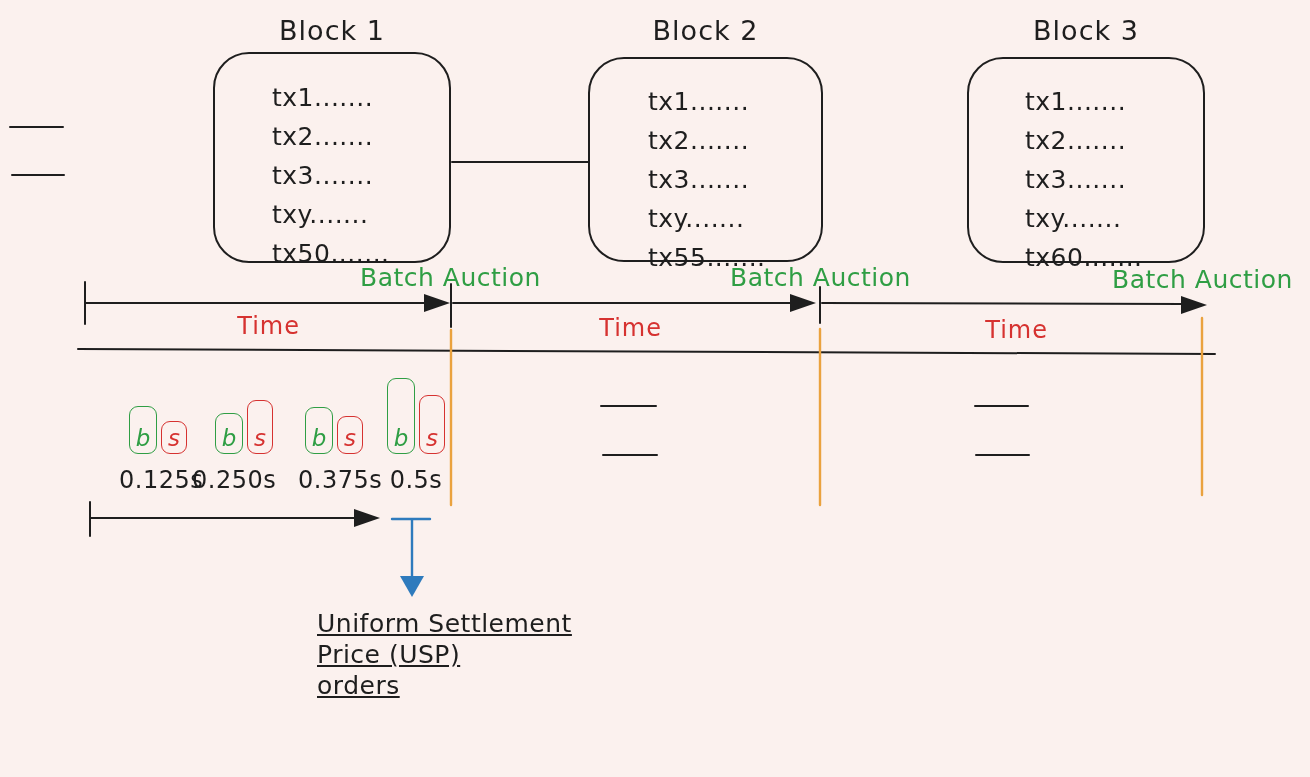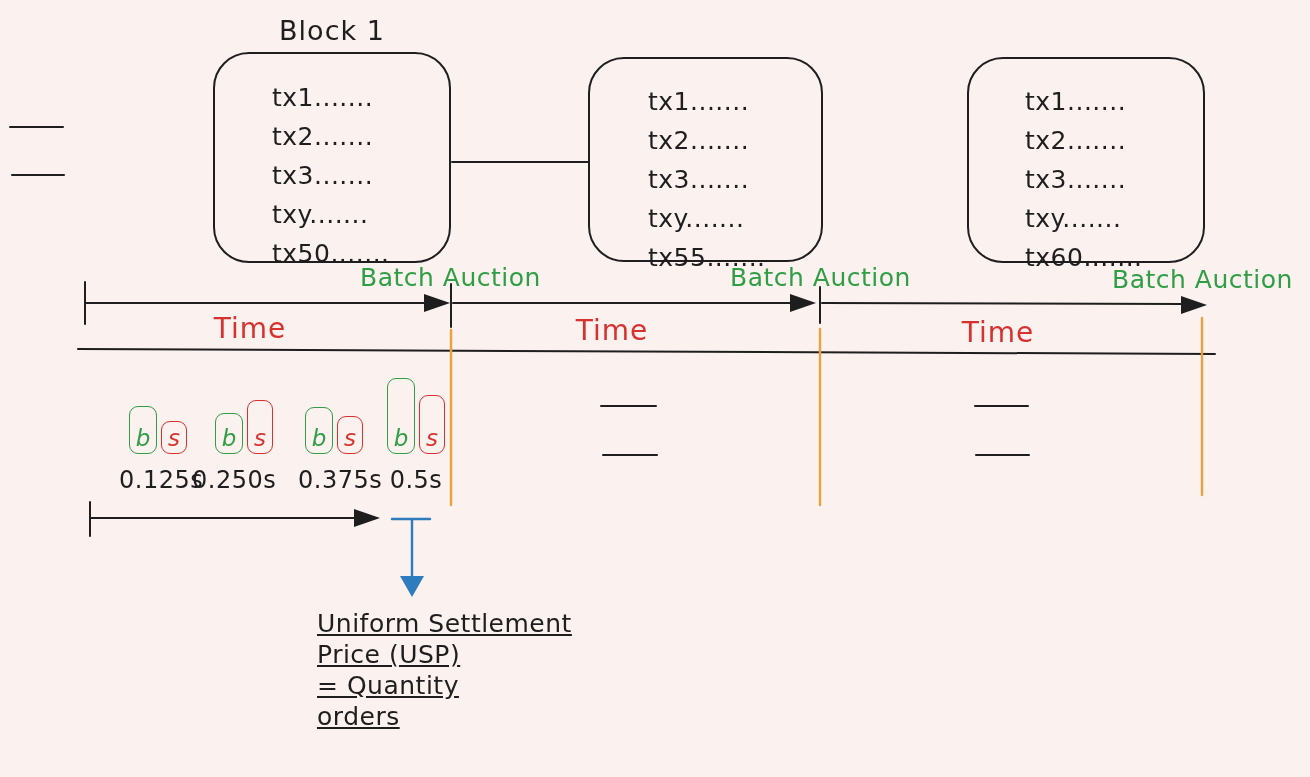--- a/index.html
+++ b/index.html
@@ -53,23 +53,23 @@
   .batch-label {
     position: absolute;
     width: 196px;
     color: var(--c-green);
     font-size: 25px;
     letter-spacing: 0.5px;
   }
   .time-label {
     position: absolute;
     width: 100px;
-    text-align: center;
+    text-align: right;
     color: var(--c-red);
-    font-size: 28px;
+    font-size: 24px;
     letter-spacing: 1px;
   }
 
   .order-group {
     position: absolute;
     top: 372px;
     height: 82px;
     display: flex;
     align-items: flex-end;
     gap: 4px;
@@ -177,27 +177,29 @@
   </svg>
 
   <div class="block-title abs" style="left:213px; top:15px; width:238px;">Block 1</div>
   <div class="block" style="left:213px; top:52px; width:238px; height:211px;"></div>
   <div class="tx-list" style="left:272px; top:78px;">tx1.......
 tx2.......
 tx3.......
 txy.......
 tx50.......</div>
 
+  <div class="block-title abs" style="left:588px; top:15px; width:235px;">Block 2</div>
   <div class="block" style="left:588px; top:57px; width:235px; height:205px;"></div>
   <div class="tx-list" style="left:648px; top:82px;">tx1.......
 tx2.......
 tx3.......
 txy.......
 tx55.......</div>
 
+  <div class="block-title abs" style="left:967px; top:15px; width:238px;">Block 3</div>
   <div class="block" style="left:967px; top:57px; width:238px; height:206px;"></div>
   <div class="tx-list" style="left:1025px; top:82px;">tx1.......
 tx2.......
 tx3.......
 txy.......
 tx60.......</div>
 
   <div class="batch-label" style="left:360px; top:263px;">Batch Auction</div>
   <div class="batch-label" style="left:730px; top:263px;">Batch Auction</div>
   <div class="batch-label" style="left:1112px; top:265px;">Batch Auction</div>
@@ -241,17 +243,16 @@
 
   <div class="order-time" style="left:119px; width:78px;text-align:right;">0.125s</div>
   <div class="order-time" style="left:192px; width:82px;">0.250s</div>
   <div class="order-time" style="left:298px; width:68px;">0.375s</div>
   <div class="order-time" style="left:388px; width:56px;">0.5s</div>
 
 
   <div class="usp-note">
     <div>Uniform Settlement</div>
     <div>Price (USP)</div>
-    <div>= Quantity</div>
     <div>orders</div>
   </div>
 
 </div>
 
 </body></html>

